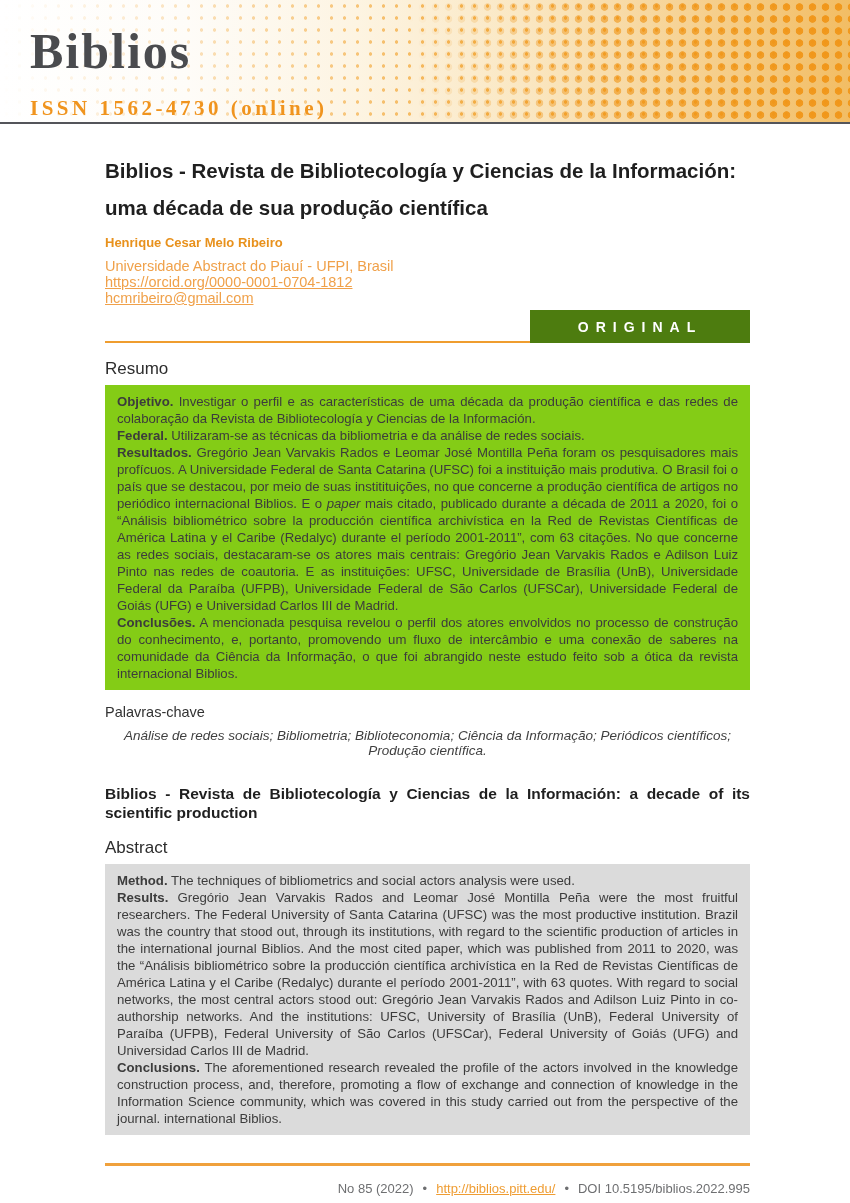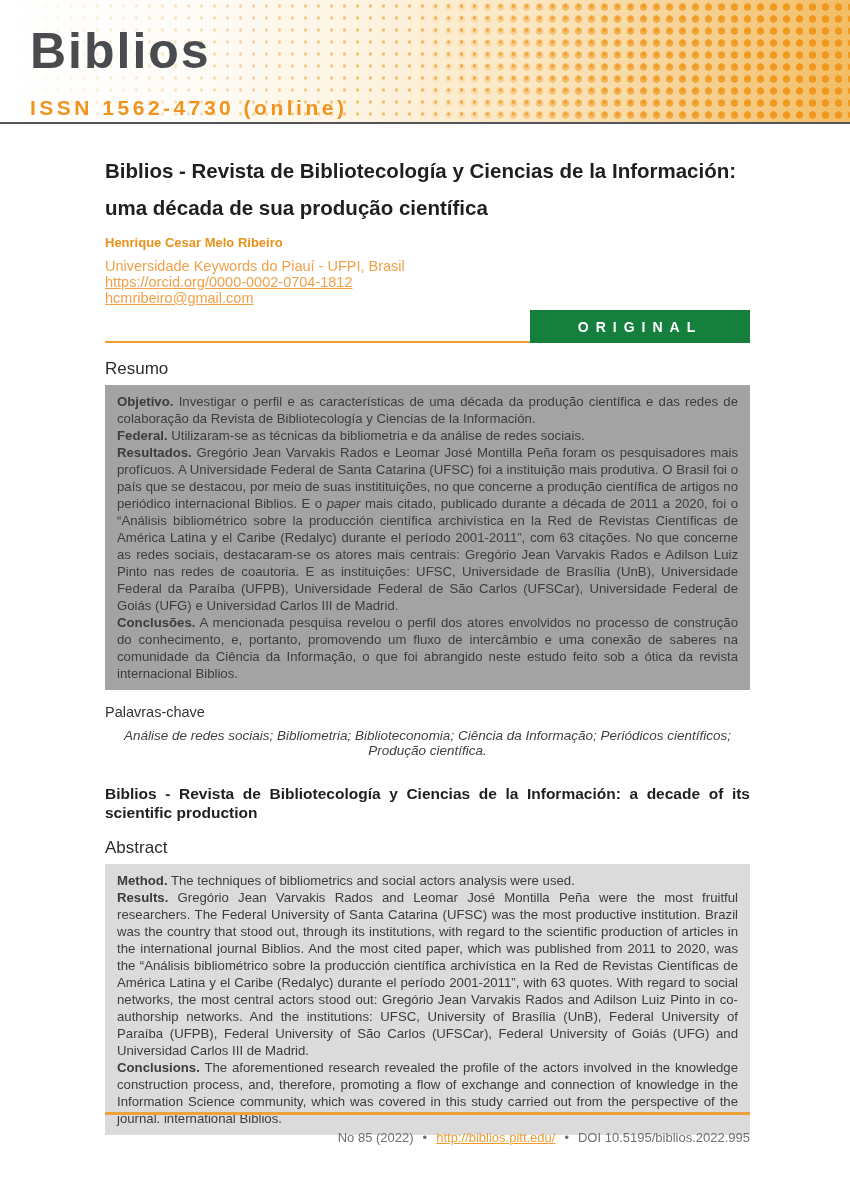--- a/index.html
+++ b/index.html
@@ -15,20 +15,21 @@
 
   
   .header {
     position: relative;
     height: 122px;
     border-bottom: 2px solid #54555a;
     background: linear-gradient(90deg,
       #ffffff 0%, #fefcf8 22%, #fdf4e2 42%,
       #fae7c2 62%, #f6d396 80%, #f2bd64 100%);
     overflow: hidden;
+    font-family: Liberation Serif, serif;
   }
   .header::before, .header::after {
     content: "";
     position: absolute;
     inset: 0;
     pointer-events: none;
   }
   
   .header::before {
     background-image: radial-gradient(circle, rgba(242,160,40,0.95) 1.4px, rgba(242,160,40,0) 2px);
@@ -93,21 +94,21 @@
     display: flex;
     align-items: flex-end;
   }
   .badge-rule {
     flex: 1;
     border-bottom: 2px solid #ef9d2f;
   }
   .badge {
     width: 220px;
     height: 33px;
-    background: #15803d;
+    background: #4d7c0f;
     color: #ffffff;
     font-size: 14px;
     font-weight: bold;
     letter-spacing: 7px;
     display: flex;
     align-items: center;
     justify-content: center;
   }
 
   .section-heading {
@@ -134,38 +135,38 @@
     margin-top: 6px;
     padding: 8px 12px;
     font-size: 13.2px;
     line-height: 17px;
     text-align: justify;
     color: #3c3c3c;
   }
   .abs-box p { margin: 0; }
   .abs-box .lead { font-weight: bold; }
   .abs-box .it { font-style: italic; }
-  .box-cream { background: #a3a3a3; }
+  .box-cream { background: #84cc16; }
   .box-gray  { background: #dbdbdb; }
 
   .title-en {
     margin: 26px 0 0 0;
     font-size: 15.5px;
     line-height: 19px;
     font-weight: bold;
     text-align: justify;
     color: #1f1f1f;
   }
 
   
   .footer {
     position: absolute;
     left: 105px;
     right: 100px;
-    top: 1112px;
+    top: 1163px;
     border-top: 3px solid #f0a13c;
     padding-top: 15px;
     text-align: right;
     font-size: 13px;
     color: #6e6f71;
   }
   .footer a { color: #ef9d33; text-decoration: underline; }
   .footer .sep { margin: 0 9px; color: #6e6f71; }
 </style>
 </head>
@@ -179,22 +180,22 @@
       <div class="issn">ISSN 1562-4730 (online)</div>
     </div>
   </div>
 
   <div class="content">
 
     <h1 class="title-es">Biblios - Revista de Bibliotecología y Ciencias de la Información: uma década de sua produção científica</h1>
 
     <div class="author">Henrique Cesar Melo Ribeiro</div>
     <div class="affiliation">
-      <div>Universidade Keywords do Piauí - UFPI, Brasil</div>
-      <div><a href="#">https://orcid.org/0000-0002-0704-1812</a></div>
+      <div>Universidade Abstract do Piauí - UFPI, Brasil</div>
+      <div><a href="#">https://orcid.org/0000-0001-0704-1812</a></div>
       <div><a href="#">hcmribeiro@gmail.com</a></div>
     </div>
 
     <div class="badge-row">
       <div class="badge-rule"></div>
       <div class="badge">ORIGINAL</div>
     </div>
 
     <h2 class="section-heading">Resumo</h2>
     <div class="abs-box box-cream">

